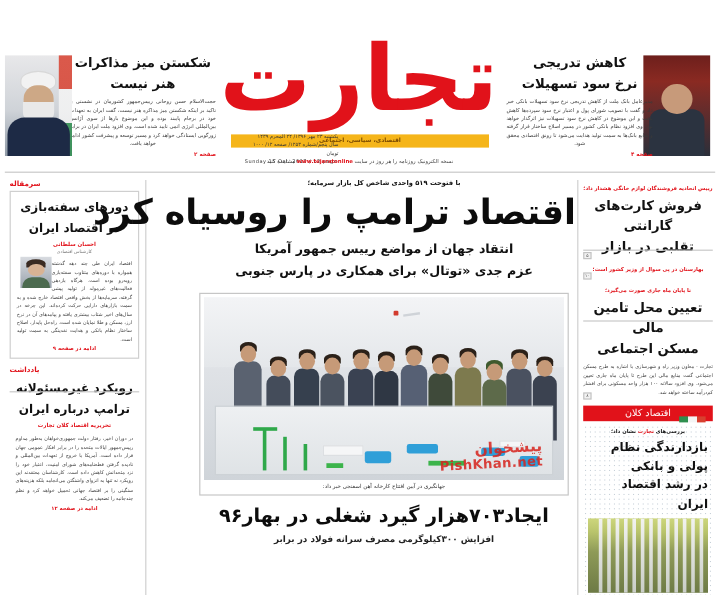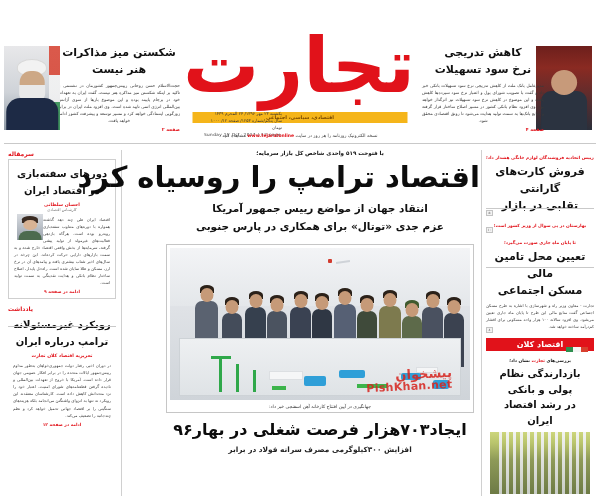--- a/index.html
+++ b/index.html
@@ -202,30 +202,30 @@
   .rnews h3 { font-size:11px; font-weight:bold; line-height:1.55; text-align:center; color:#111; }
   .rnews p { font-size:4.1px; line-height:1.7; text-align:justify; color:#3d3d3d; margin-top:4px; }
   .pgbox {
     position:absolute; left:6px; bottom:2px; width:7px; height:6px;
     border:1px solid #c3c3c3; background:#f2f2f2;
     font-size:3.6px; line-height:5px; text-align:center; color:#555;
   }
 
   .redbar {
     margin:3px 6px; background:#e1121a; color:#fff; text-align:center;
-    font-size:8px; font-weight:bold; padding:2px 0; letter-spacing:.3px;
+    font-size:8px; font-weight:normal; padding:2px 0; letter-spacing:.3px;
   }
   .dotted {
     margin:0 6px; padding:4px 4px 4px 4px; position:relative;
     background-image:radial-gradient(#b9c4cf 0.6px, transparent 0.7px);
     background-size:4px 4px;
   }
   .dotted .k { font-size:4.4px; text-align:center; margin-bottom:3px; color:#111; font-weight:bold; }
   .dotted .k em { color:#e1121a; font-style:normal; }
-  .dotted h3 { font-size:10px; font-weight:bold; line-height:1.55; text-align:center; color:#111; }
+  .dotted h3 { font-size:10px; font-weight:bold; line-height:1.55; text-align:right; color:#111; }
   .photo-fence {
     margin-top:4px; height:62px; position:relative; overflow:hidden;
     background:linear-gradient(180deg,#cdd67c 0%,#b9c46c 18%,#8e9a58 45%,#6d7a45 100%);
   }
   .fence-bar {
     position:absolute; top:0; bottom:0; width:3px;
     background:linear-gradient(180deg,#f2f3f0,#c9cdc6);
   }
   .topflag {
     position:absolute; top:-7px; right:6px; width:22px; height:5px;
@@ -407,21 +407,21 @@
         </div>
 
         <div class="wm">
           <span class="fa">پیشخوان</span>
           <span>PishKhan.net</span>
         </div>
       </div>
       <div class="cap">جهانگیری در آیین افتتاح کارخانه آهن اسفنجی خبر داد:</div>
     </div>
 
-    <div class="bottom-head">ایجاد۷۰۳هزار فرصت شغلی در بهار۹۶</div>
+    <div class="bottom-head">ایجاد۷۰۳هزار گیرد شغلی در بهار۹۶</div>
     <div class="bottom-sub">افزایش ۳۰۰کیلوگرمی مصرف سرانه فولاد در برابر</div>
   </div>
 
   <div class="col-right">
 
     <div class="rnews">
       <div class="k">رییس اتحادیه فروشندگان لوازم خانگی هشدار داد؛</div>
       <h3>
         <span>فروش کارت‌های گارانتی</span><br>
         <span>تقلبی در بازار</span>

